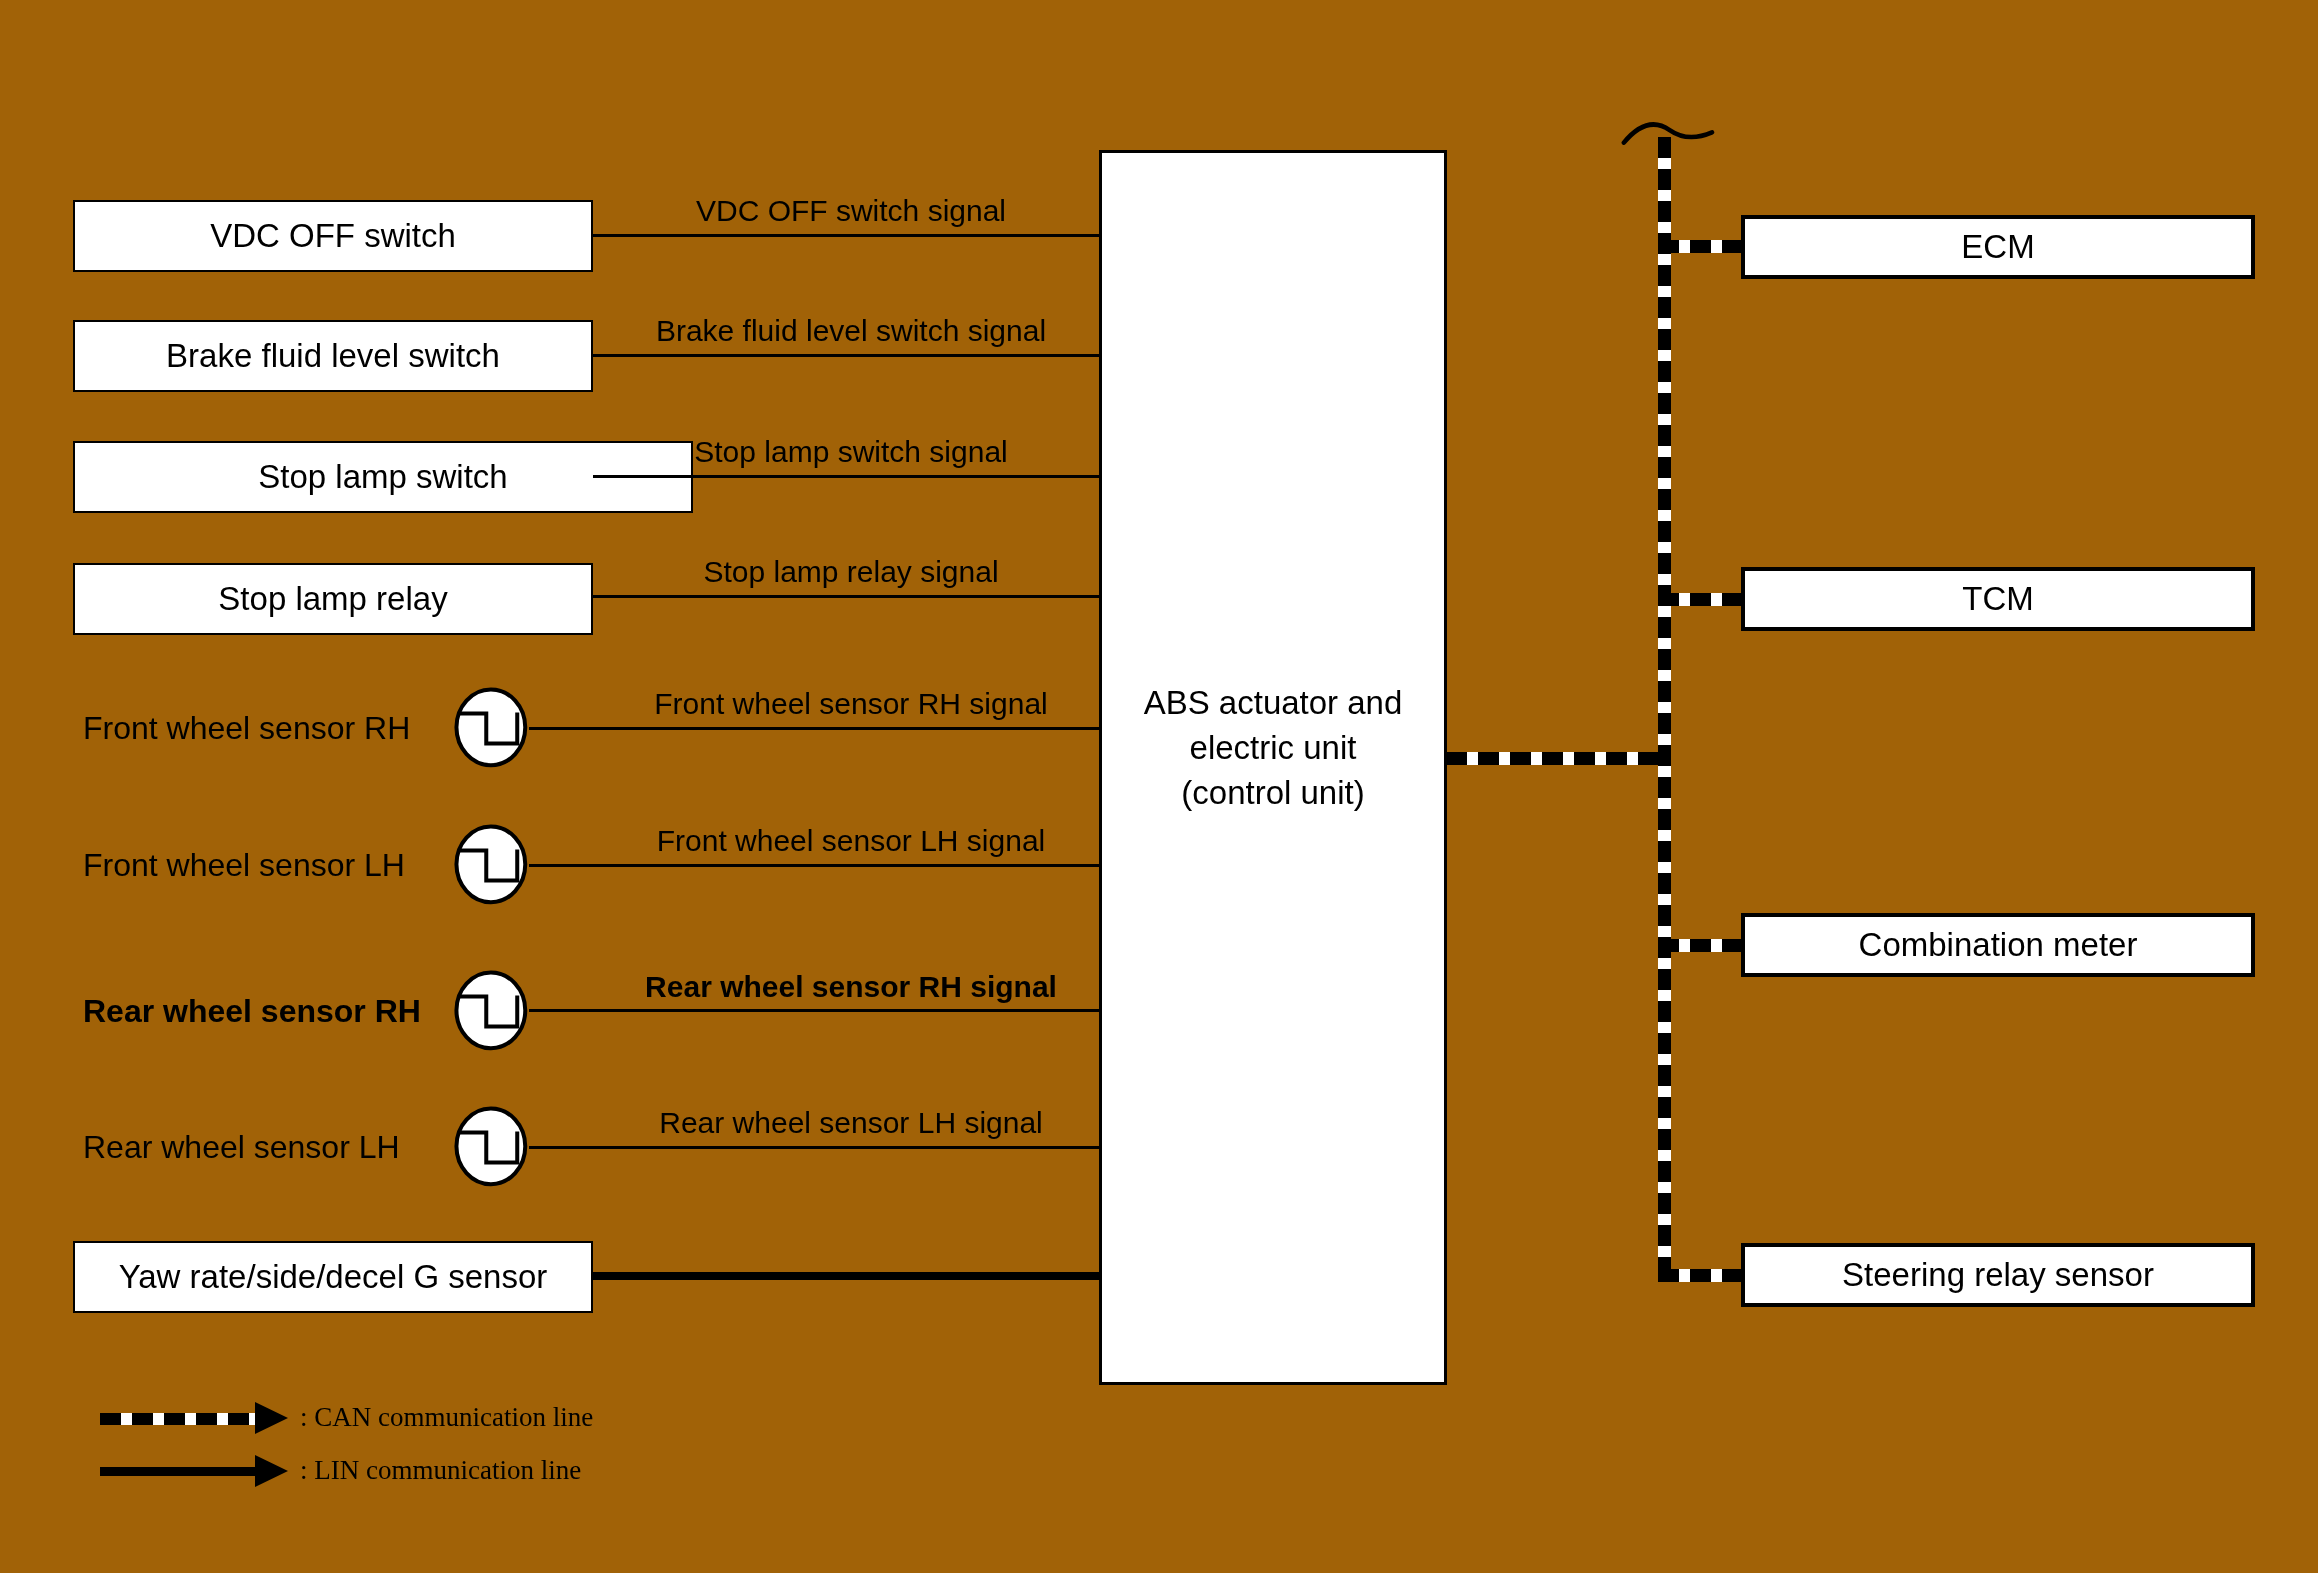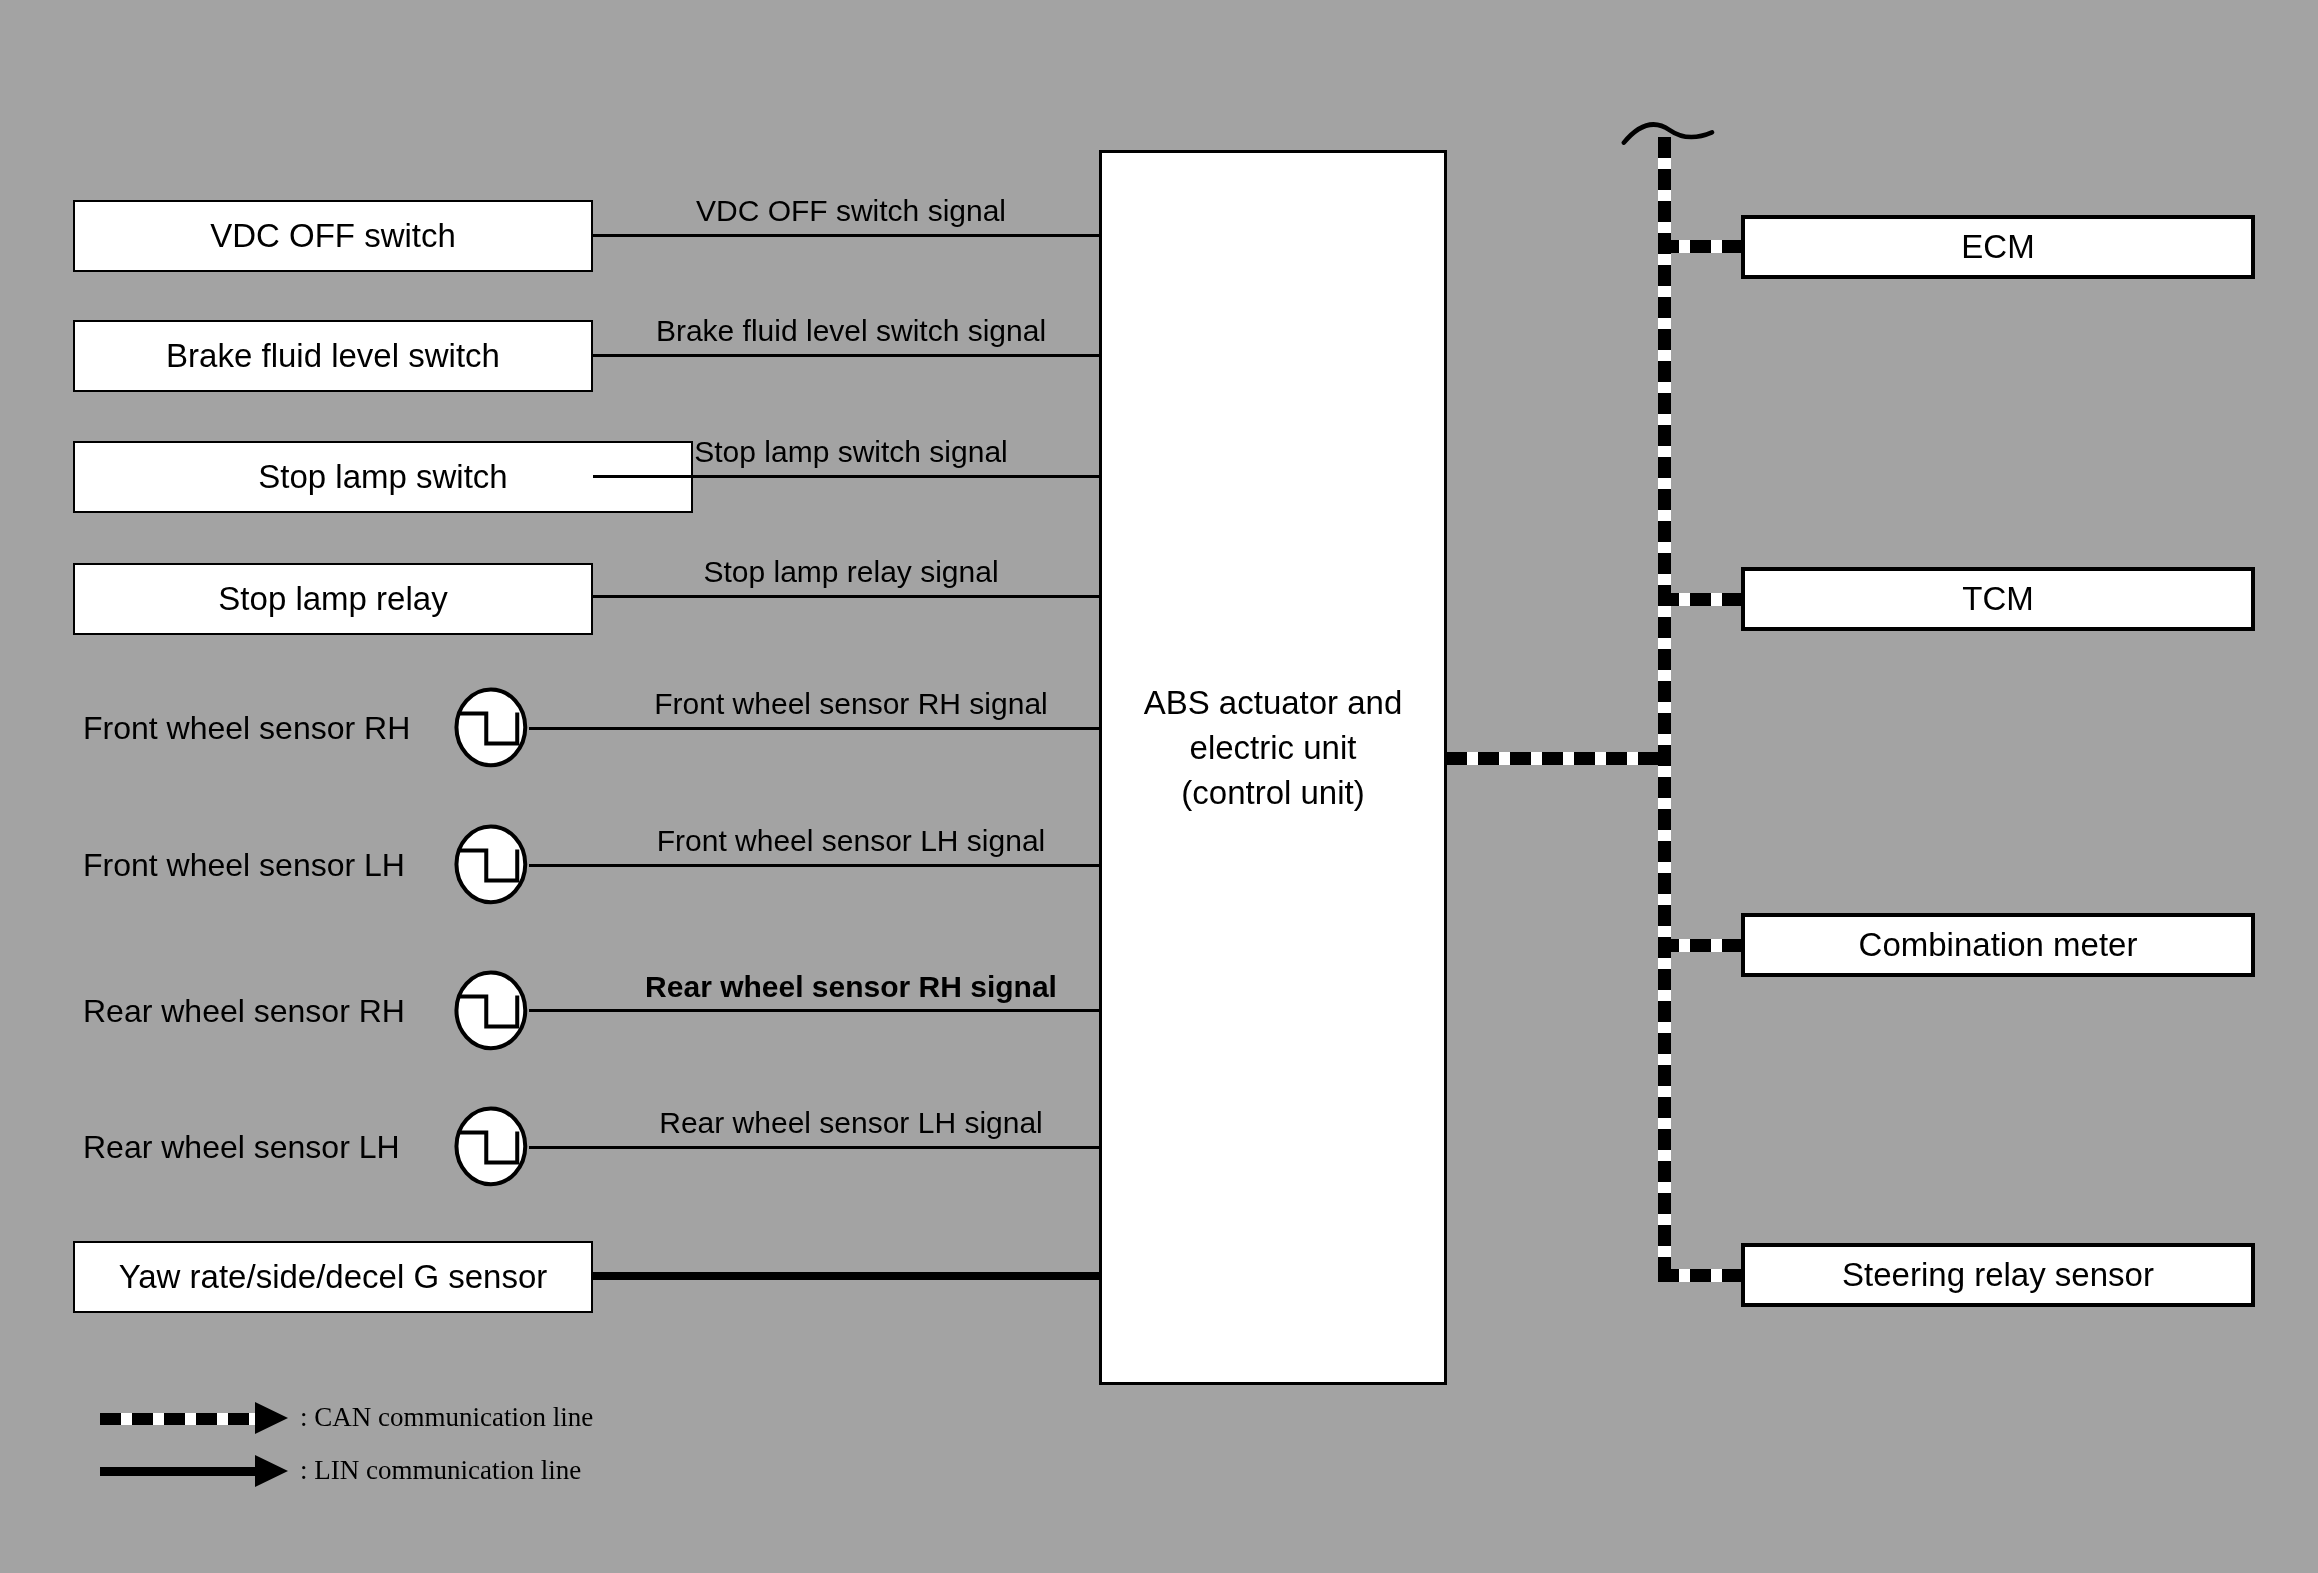--- a/index.html
+++ b/index.html
@@ -1,16 +1,16 @@
 <!DOCTYPE html>
 <html style="font-size:9.2px"><head>
 <meta charset="utf-8">
 <style>
   html,body{margin:0;padding:0;background:#ffffff;}
-  #stage{position:relative;width:2319px;height:1573px;background:#a3a3a3;overflow:hidden;
+  #stage{position:relative;width:2319px;height:1573px;background:#a16207;overflow:hidden;
          font-family:"Liberation Sans", sans-serif;color:#000;}
   .abs{position:absolute;}
   .lbox{border:2.9px solid #000;background:#fff;display:flex;align-items:center;justify-content:center;
         font-size:33px;text-align:center;box-sizing:border-box;}
   .mbox{border:4px solid #000;background:#fff;display:flex;align-items:center;justify-content:center;
         font-size:33px;text-align:center;box-sizing:border-box;}
   .hline{background:#000;}
   .linline{background:#000;}
   .canline-h{background:repeating-linear-gradient(90deg,#000 0 20.7px,#fff 20.7px 32px);}
   .canline-v{background:repeating-linear-gradient(180deg,#000 0 20.7px,#fff 20.7px 32px);}
@@ -49,21 +49,21 @@
   <div class="abs hline" style="left:593px;top:595px;width:508px;height:3.4px;"></div>
   <div class="abs linline" style="left:593px;top:1272px;width:508px;height:8px;"></div>
 
   <div class="abs siglabel" style="left:851px;top:194px;">VDC OFF switch signal</div>
   <div class="abs siglabel" style="left:851px;top:314px;">Brake fluid level switch signal</div>
   <div class="abs siglabel" style="left:851px;top:435px;">Stop lamp switch signal</div>
   <div class="abs siglabel" style="left:851px;top:555px;">Stop lamp relay signal</div>
 
   <div class="abs senslabel" style="left:83px;top:710px;">Front wheel sensor RH</div>
   <div class="abs senslabel" style="left:83px;top:847px;">Front wheel sensor LH</div>
-  <div class="abs senslabel" style="left:83px;top:993px;">Rear wheel sensor RH</div>
+  <div class="abs senslabel" style="left:83px;top:993px;font-weight:bold;">Rear wheel sensor RH</div>
   <div class="abs senslabel" style="left:83px;top:1129px;">Rear wheel sensor LH</div>
 
   <div class="abs hline" style="left:529px;top:727px;width:571px;height:3.4px;"></div>
   <div class="abs hline" style="left:529px;top:864px;width:571px;height:3.4px;"></div>
   <div class="abs hline" style="left:529px;top:1009px;width:571px;height:3.4px;"></div>
   <div class="abs hline" style="left:529px;top:1146px;width:571px;height:3.4px;"></div>
 
   <svg class="abs" style="left:453px;top:687px;" width="78" height="83" viewBox="0 0 136 144">
     <ellipse cx="66" cy="70" rx="60" ry="66" fill="#fff" stroke="#000" stroke-width="7"></ellipse>
     <polyline points="10,46 58,46 58,98 112,98 112,44" fill="none" stroke="#000" stroke-width="7"></polyline>

